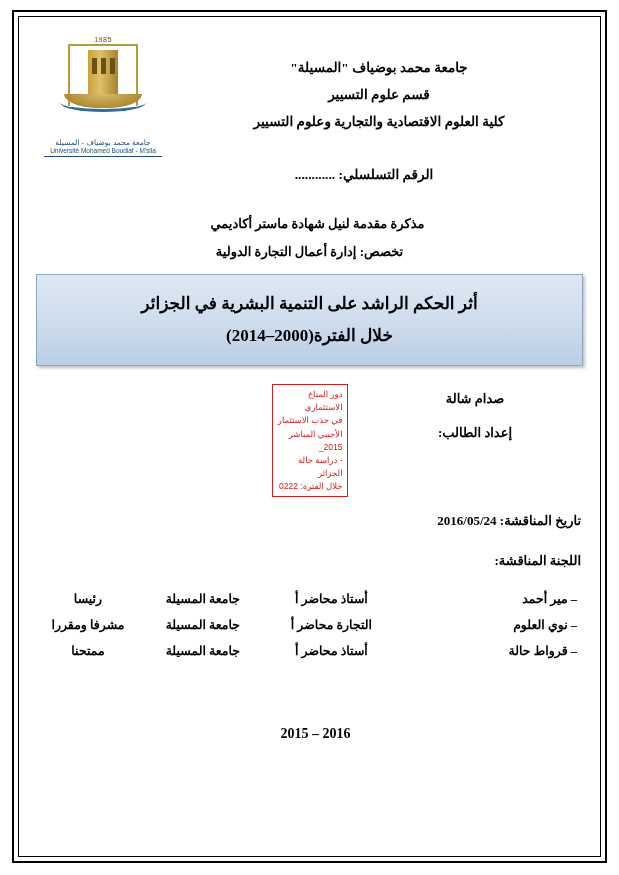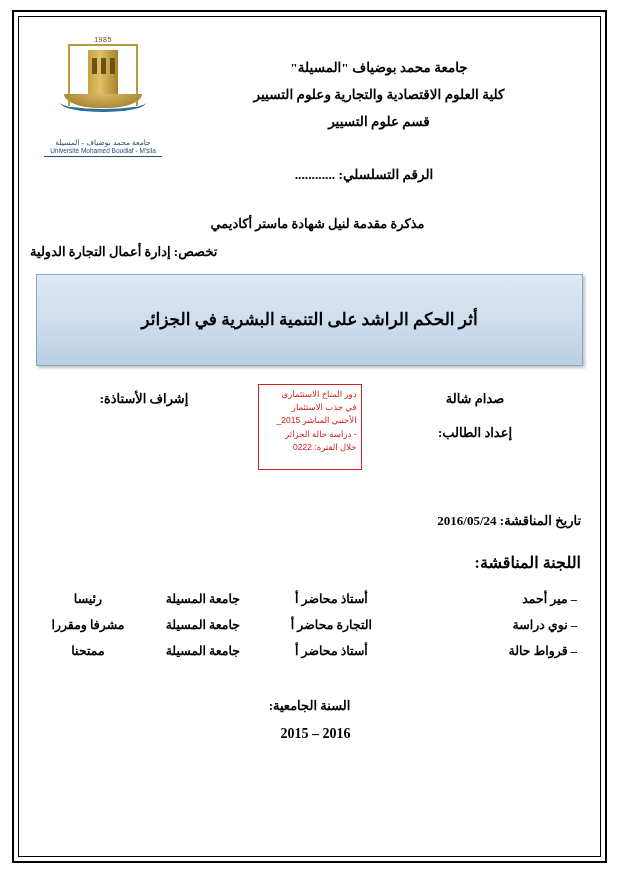--- a/index.html
+++ b/index.html
@@ -172,21 +172,21 @@
     top: 190px;
     text-align: center;
     font-size: 13px;
     font-weight: bold;
   }
   .spec {
     position: absolute;
     left: 0;
     right: 0;
     top: 218px;
-    text-align: left;
+    text-align: center;
     font-size: 13px;
     font-weight: bold;
   }
 
   
   .title-box {
     position: absolute;
     left: 6px;
     right: 6px;
     top: 248px;
@@ -235,21 +235,21 @@
     font-weight: bold;
     line-height: 2.6;
   }
 
   
   .stamp {
     position: absolute;
     left: 50%;
     transform: translateX(-50%);
     top: 2px;
-    width: 104px;
+    width: 76px;
     min-height: 86px;
     border: 1px solid #d02020;
     color: #d02020;
     font-family: "Liberation Sans", sans-serif;
     font-size: 8.5px;
     line-height: 1.55;
     padding: 3px 4px;
     box-sizing: border-box;
     text-align: right;
   }
@@ -261,21 +261,21 @@
     top: 487px;
     font-size: 13px;
     font-weight: bold;
     margin-left: 23px;
   }
   .defense-date .num { direction: ltr; unicode-bidi: embed; }
   .jury-title {
     position: absolute;
     right: 8px;
     top: 527px;
-    font-size: 16px;
+    font-size: 13px;
     font-weight: bold;
   }
   .jury-table {
     position: absolute;
     left: 6px;
     right: 6px;
     top: 560px;
     border-collapse: collapse;
     width: calc(100% - 12px);
     font-size: 12.5px;
@@ -329,44 +329,44 @@
         <div class="logo-base"></div>
         <div class="logo-book"></div>
       </div>
       <div class="logo-line-ar">جامعة محمد بوضياف - المسيلة</div>
       <div class="logo-line-fr">Université Mohamed Boudiaf - M'sila</div>
       <div class="logo-rule"></div>
     </div>
 
     <div class="header-block">
       <div>جامعة محمد بوضياف "المسيلة"</div>
+      <div>قسم علوم التسيير</div>
       <div>كلية العلوم الاقتصادية والتجارية وعلوم التسيير</div>
-      <div>قسم علوم التسيير</div>
     </div>
 
     <div class="serial">
       <span>الرقم التسلسلي:</span>
       <span class="dots">............</span>
     </div>
 
     <div class="memo">مذكرة مقدمة لنيل شهادة ماستر أكاديمي</div>
     <div class="spec">تخصص: إدارة أعمال التجارة الدولية</div>
 
     <div class="title-box">
       <div class="title-line">أثر الحكم الراشد على التنمية البشرية في الجزائر</div>
+      <div class="title-line">خلال الفترة(2000–2014)</div>
     </div>
 
     <div class="row-people">
       <div class="people-right">
         <div>صدام شالة</div>
         <div>إعداد الطالب:</div>
       </div>
 
       <div class="people-left">
-        <div>إشراف الأستاذة:</div>
       </div>
 
       <div class="stamp">
         <div>دور المناخ الاستثماري</div>
         <div>في جذب الاستثمار</div>
         <div>الأجنبي المباشر 2015_</div>
         <div>- دراسة حالة الجزائر</div>
         <div>خلال الفترة: 0222</div>
       </div>
     </div>
@@ -380,31 +380,30 @@
 
     <table class="jury-table">
       <tbody>
         <tr>
           <td class="td-name">– مير أحمد</td>
           <td class="td-rank">أستاذ محاضر أ</td>
           <td class="td-univ">جامعة المسيلة</td>
           <td class="td-role">رئيسا</td>
         </tr>
         <tr>
-          <td class="td-name">– نوي دراسة</td>
+          <td class="td-name">– نوي العلوم</td>
           <td class="td-rank">التجارة محاضر أ</td>
           <td class="td-univ">جامعة المسيلة</td>
           <td class="td-role">مشرفا ومقررا</td>
         </tr>
         <tr>
           <td class="td-name">– قرواط حالة</td>
           <td class="td-rank">أستاذ محاضر أ</td>
           <td class="td-univ">جامعة المسيلة</td>
           <td class="td-role">ممتحنا</td>
         </tr>
       </tbody>
     </table>
 
-    <div class="year-label">السنة الجامعية:</div>
     <div class="year-value">2015 – 2016</div>
 
   </div>
 </div>
 
 </body></html>

